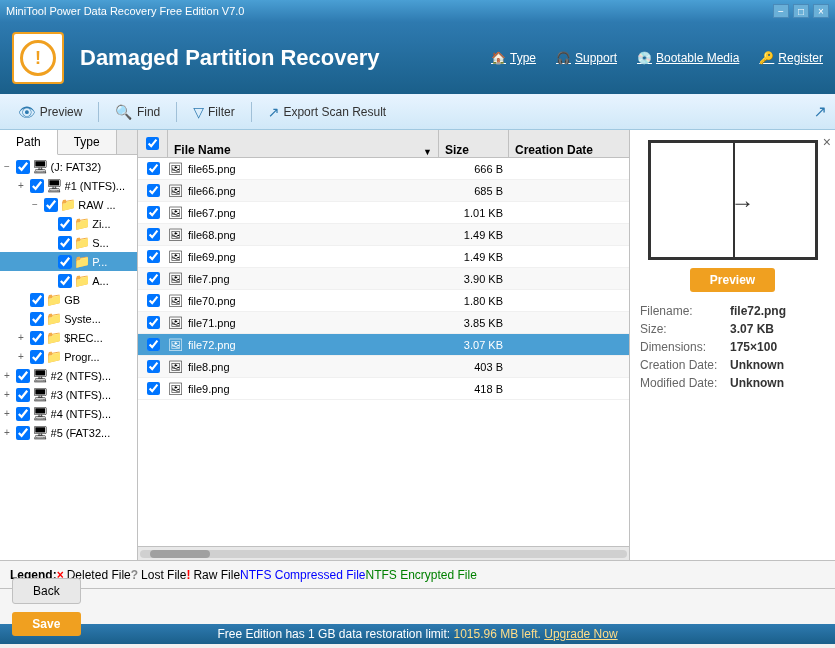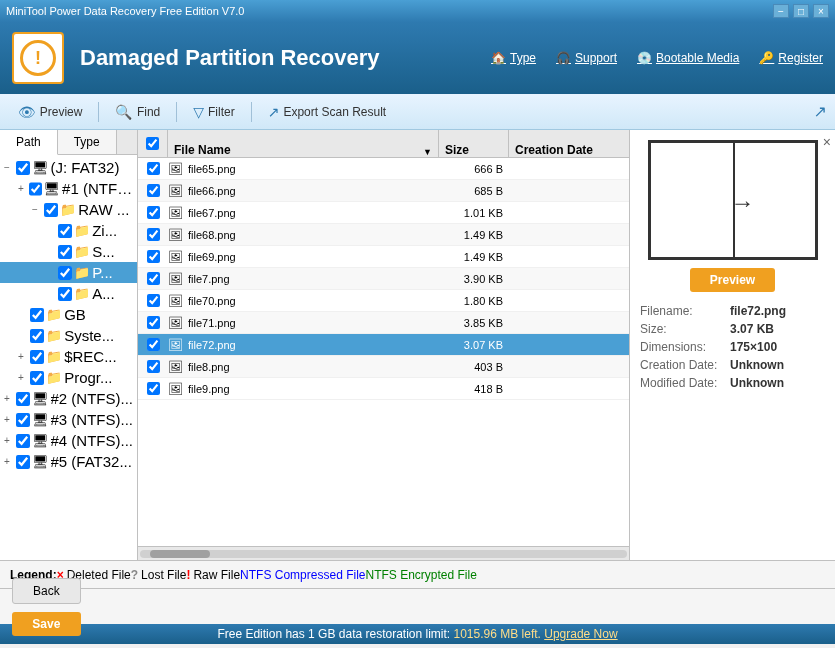--- a/index.html
+++ b/index.html
@@ -118,21 +118,21 @@
       display: flex; align-items: center;
       padding: 2px 2px;
       cursor: pointer;
       white-space: nowrap;
       overflow: hidden;
     }
     .tree-item.highlighted { background: #4a9fd4; color: white; }
     .tree-expand { width: 12px; font-size: 10px; color: #666; }
     .tree-cb { width: 14px; height: 14px; margin-right: 2px; }
     .tree-icon { margin-right: 2px; font-size: 13px; }
-    .tree-label { font-size: 15px; overflow: hidden; text-overflow: ellipsis; }
+    .tree-label { font-size: 11px; overflow: hidden; text-overflow: ellipsis; }
 
     
     .file-list-panel {
       flex: 1;
       display: flex;
       flex-direction: column;
       border-right: 1px solid #c0c0c0;
     }
     .file-list-header {
       display: flex;

